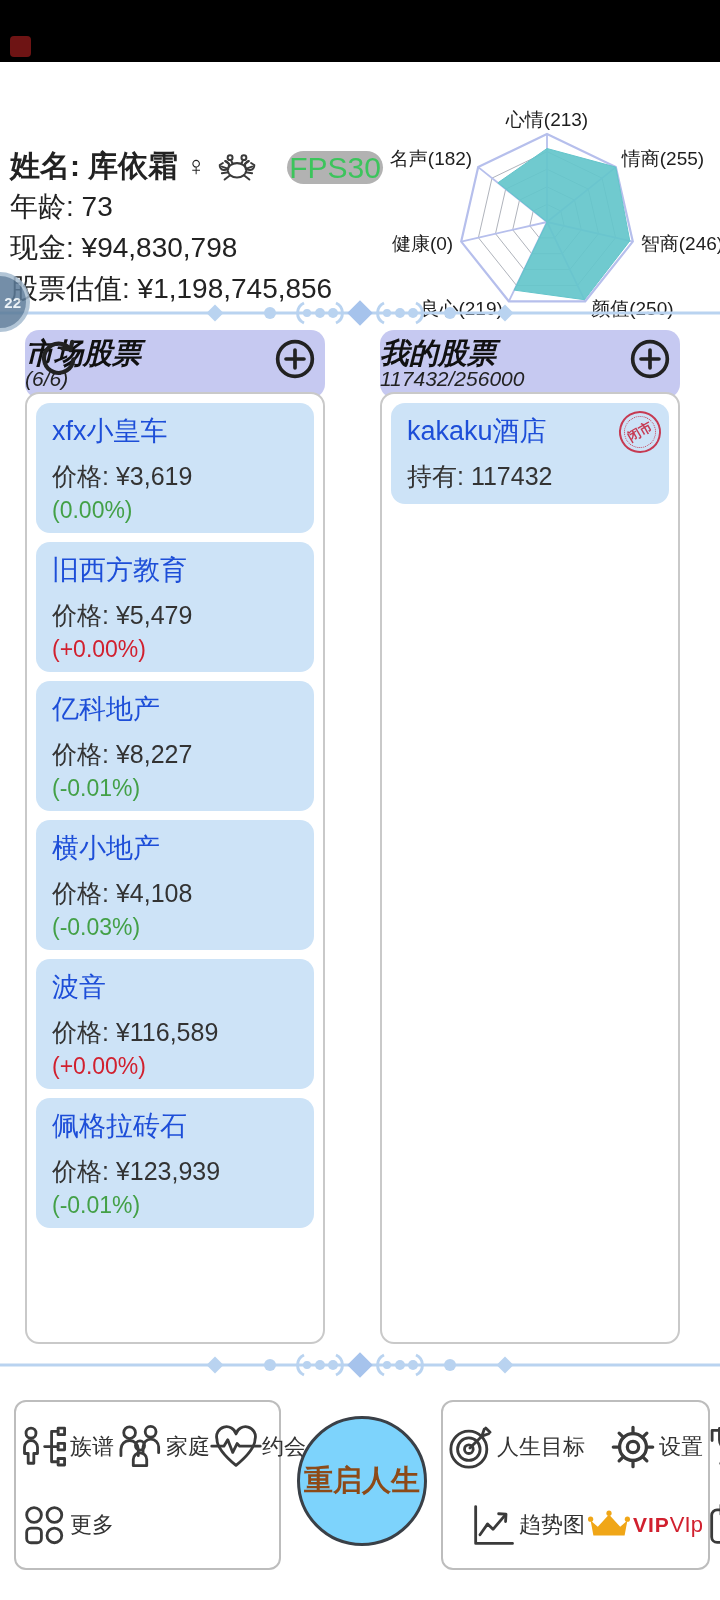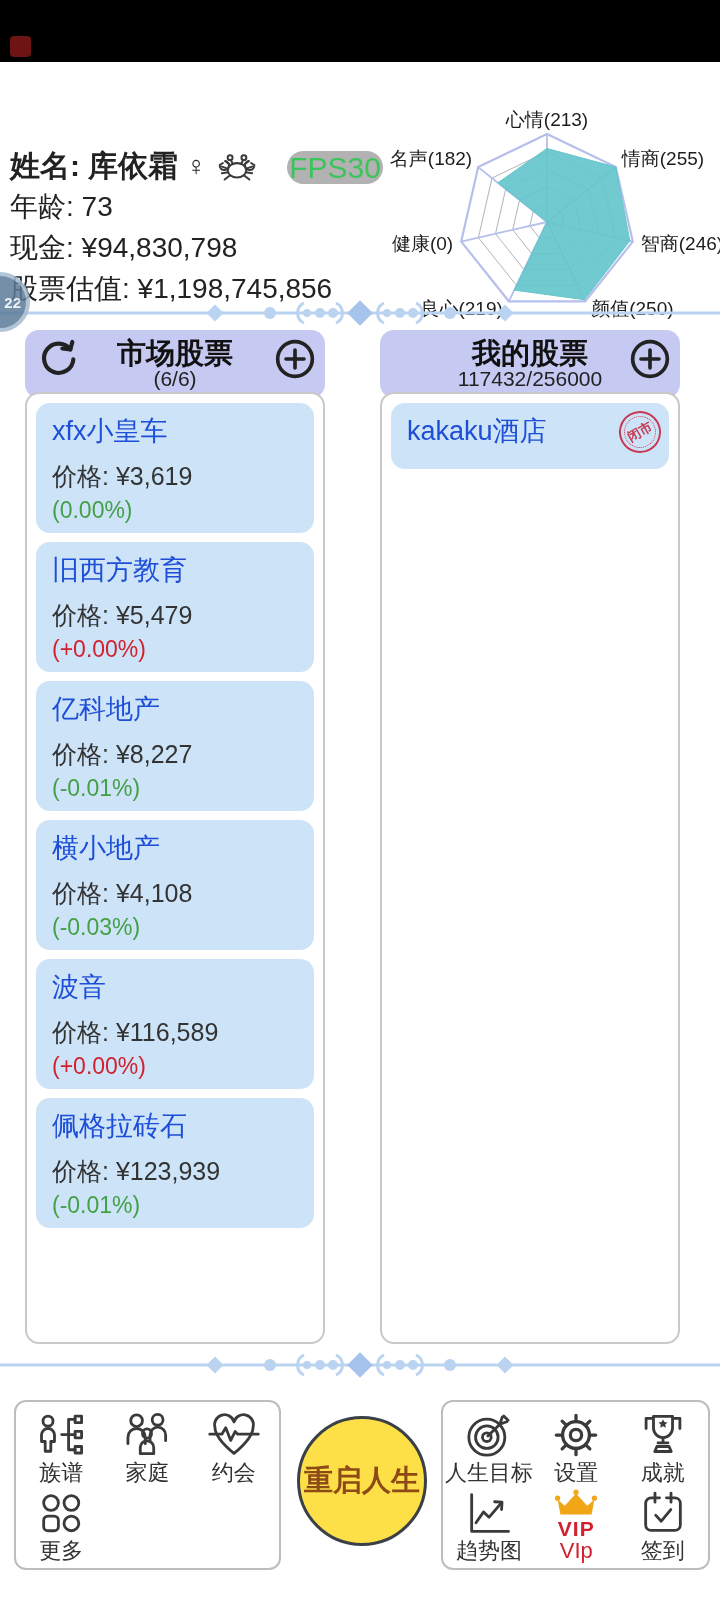--- a/index.html
+++ b/index.html
@@ -20,21 +20,21 @@
   .side-badge{position:absolute;left:-30px;top:272px;width:60px;height:60px;border-radius:50%;
       background:#5c7b99;border:4px solid #a5bbd0;opacity:.85;color:#e9f1f7;font-size:15px;font-weight:bold;
       display:flex;align-items:center;justify-content:flex-end;padding-right:5px;box-sizing:border-box;z-index:5;}
   
   .radar{position:absolute;left:0;top:90px;width:720px;height:250px;}
   
   .divider{position:absolute;left:0;width:720px;height:26px;}
   .div-top{top:300px;} .div-bottom{top:1352px;}
   
   .panel-header{position:absolute;width:300px;height:68px;background:#c6c9f1;border-radius:14px;
-      display:flex;flex-direction:column;align-items:center;justify-content:center;}
+      display:flex;flex-direction:column;justify-content:center;font-style:italic;}
   .ph-market{left:25px;top:330px;} .ph-mine{left:380px;top:330px;}
   .ph-title{font-size:29px;font-weight:bold;color:#111;line-height:30px;}
   .ph-sub{font-size:21px;color:#222;line-height:22px;}
   .icon-btn{position:absolute;top:9px;width:40px;height:40px;background:none;border:none;padding:0;cursor:pointer;}
   .btn-refresh{left:12px;} .btn-plus{right:10px;}
   
   .stock-list{position:absolute;top:392px;width:300px;height:952px;background:#fff;border:2px solid #c9c9c9;
       border-radius:14px;box-sizing:border-box;padding:9px;overflow:hidden;}
   .list-market{left:25px;} .list-mine{left:380px;}
   .stock-card{position:relative;background:#cde3f7;border-radius:14px;padding:10px 16px 9px 16px;margin-bottom:9px;}
@@ -44,27 +44,27 @@
   .stamp{position:absolute;right:8px;top:8px;width:42px;height:42px;border-radius:50%;
       border:2px solid #c63a52;transform:rotate(-30deg);display:flex;align-items:center;justify-content:center;
       box-sizing:border-box;}
   .stamp::before{content:"";position:absolute;inset:3px;border:1px dotted #c63a52;border-radius:50%;}
   .stamp span{font-size:13px;color:#c63a52;font-weight:bold;}
   
   .toolbar{position:absolute;top:1400px;height:170px;background:#fff;border:2px solid #bdbdbd;border-radius:12px;
       box-sizing:border-box;display:grid;grid-template-columns:repeat(3,1fr);grid-template-rows:1fr 1fr;
       padding:6px 2px 4px 2px;}
   .tb-left{left:14px;width:267px;} .tb-right{left:441px;width:269px;}
-  .tool{display:flex;flex-direction:column;align-items:center;justify-content:flex-end;cursor:pointer;}
+  .tool{display:flex;flex-direction:row;align-items:center;justify-content:flex-end;cursor:pointer;}
   .tool svg{display:block;}
   .tool-label{font-size:22px;color:#333;line-height:26px;margin-top:-1px;white-space:nowrap;}
   .vip-word{font-size:21px;font-weight:bold;color:#d1202e;line-height:20px;letter-spacing:1px;}
   .vip-label{color:#d1202e;}
   
-  .restart{position:absolute;left:297px;top:1416px;width:130px;height:130px;border-radius:50%;background:#fde047;
+  .restart{position:absolute;left:297px;top:1416px;width:130px;height:130px;border-radius:50%;background:#7dd3fc;
       border:3px solid #3a4047;display:flex;align-items:center;justify-content:center;cursor:pointer;box-sizing:border-box;}
   .restart span{font-size:29px;font-weight:bold;color:#8d4a17;}
   .icon-stroke{stroke:#3a3a3a;fill:none;stroke-width:1.3;stroke-linecap:round;stroke-linejoin:round;}
 </style>
 </head>
 <body>
 
 <div class="screen">
 
   <div class="status-bar">
@@ -223,20 +223,21 @@
         <div class="s-line">价格: ¥123,939</div>
         <div class="s-chg" style="color: rgb(67, 160, 71);">(-0.01%)</div>
       </div>
     </div>
   <div class="stock-list list-mine" id="my-list">
       <div class="stock-card">
         <div class="s-name">kakaku酒店</div>
         <div class="stamp">
           <span>闭市</span>
         </div>
+        <div class="s-line" style="margin-bottom: 2px;">持有: 117432</div>
       </div>
     </div>
 
   <div class="toolbar tb-left">
     <div class="tool">
       <svg width="52" height="52" viewBox="0 0 24 24" class="icon-stroke">
         <circle cx="6" cy="5.6" r="2.3"></circle>
         <path d="M3,15 v-3 a3,3 0 0 1 6,0 v3 h-1.7 v4.5 h-2.6 V15 z"></path>
         <path d="M12.3,11.8 h3.2 M15.5,4.8 v14 M15.5,4.8 h3 M15.5,11.8 h3 M15.5,18.8 h3"></path>
         <rect x="18.5" y="3.3" width="3" height="3"></rect>

